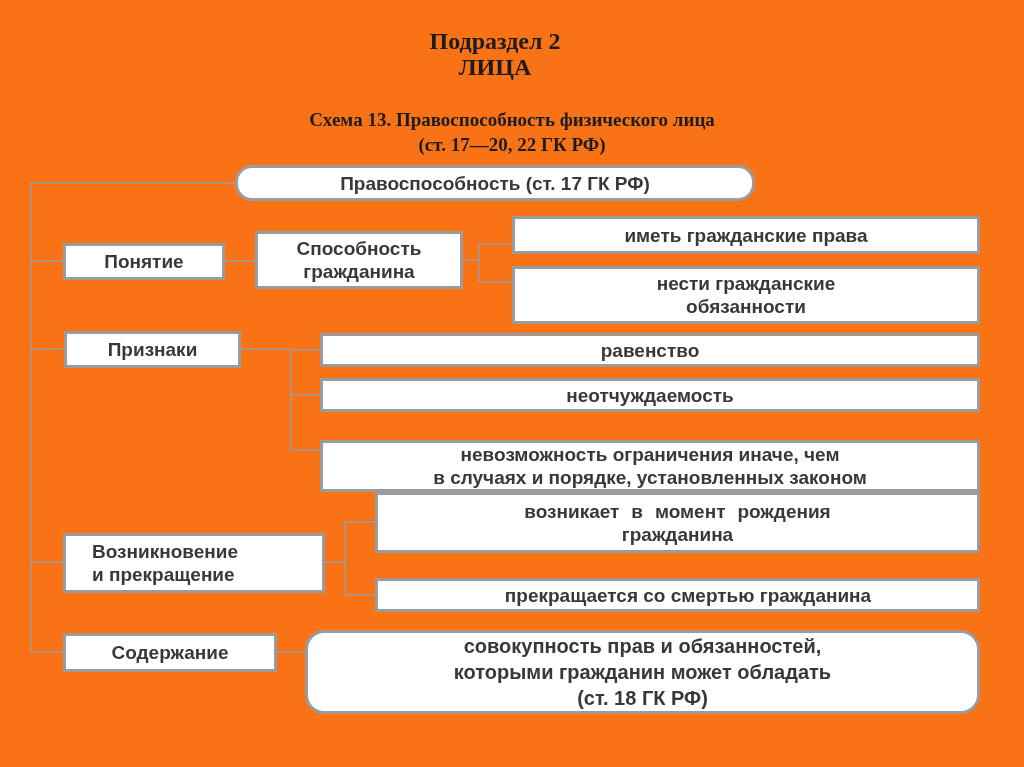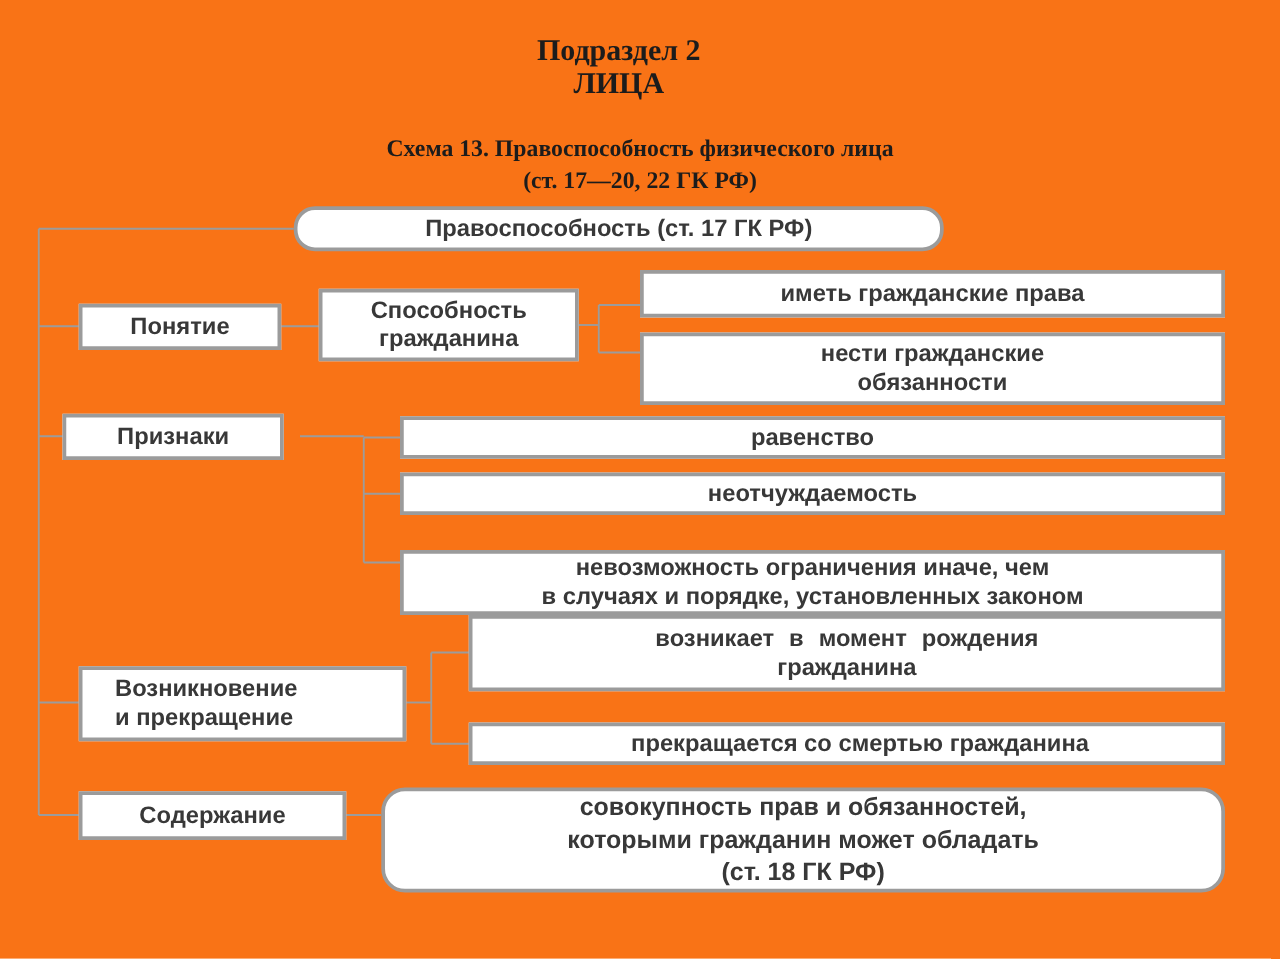--- a/index.html
+++ b/index.html
@@ -67,21 +67,21 @@
     font-size: 19px;
     line-height: 23px;
     color: #383838;
     white-space: pre-line;
   }
   .box-root            { left: 235px; top: 165px; width: 520px; height: 36px; border-radius: 17px; }
   .box-ponyatie        { left: 63px;  top: 243px; width: 162px; height: 37px; }
   .box-sposobnost      { left: 255px; top: 231px; width: 208px; height: 58px; }
   .box-imet            { left: 512px; top: 216px; width: 468px; height: 38px; }
   .box-nesti           { left: 512px; top: 266px; width: 468px; height: 58px; }
-  .box-priznaki        { left: 50px;  top: 331px; width: 177px; height: 37px; }
+  .box-priznaki        { left: 64px;  top: 331px; width: 177px; height: 37px; }
   .box-ravenstvo       { left: 320px; top: 333px; width: 660px; height: 34px; }
   .box-neotchuzhd      { left: 320px; top: 378px; width: 660px; height: 34px; }
   .box-nevozmozhnost   { left: 320px; top: 440px; width: 660px; height: 52px; }
   .box-vozniknovenie   { left: 63px;  top: 533px; width: 262px; height: 60px;
                          justify-content: flex-start; text-align: left; padding-left: 26px; }
   .box-voznikaet       { left: 375px; top: 492px; width: 605px; height: 61px; word-spacing: 0.35em; }
   .box-prekrashchaetsya{ left: 375px; top: 578px; width: 605px; height: 34px; padding-left: 21px; }
   .box-soderzhanie     { left: 63px;  top: 633px; width: 214px; height: 39px; }
   .box-sovokupnost     { left: 305px; top: 630px; width: 675px; height: 84px; font-size: 20px; line-height: 26px; border-radius: 19px; }
 </style>

